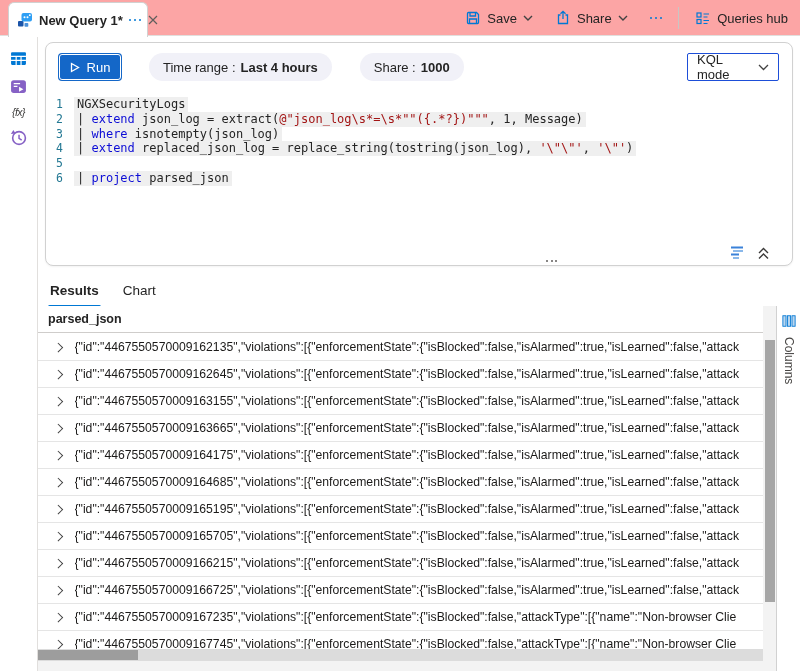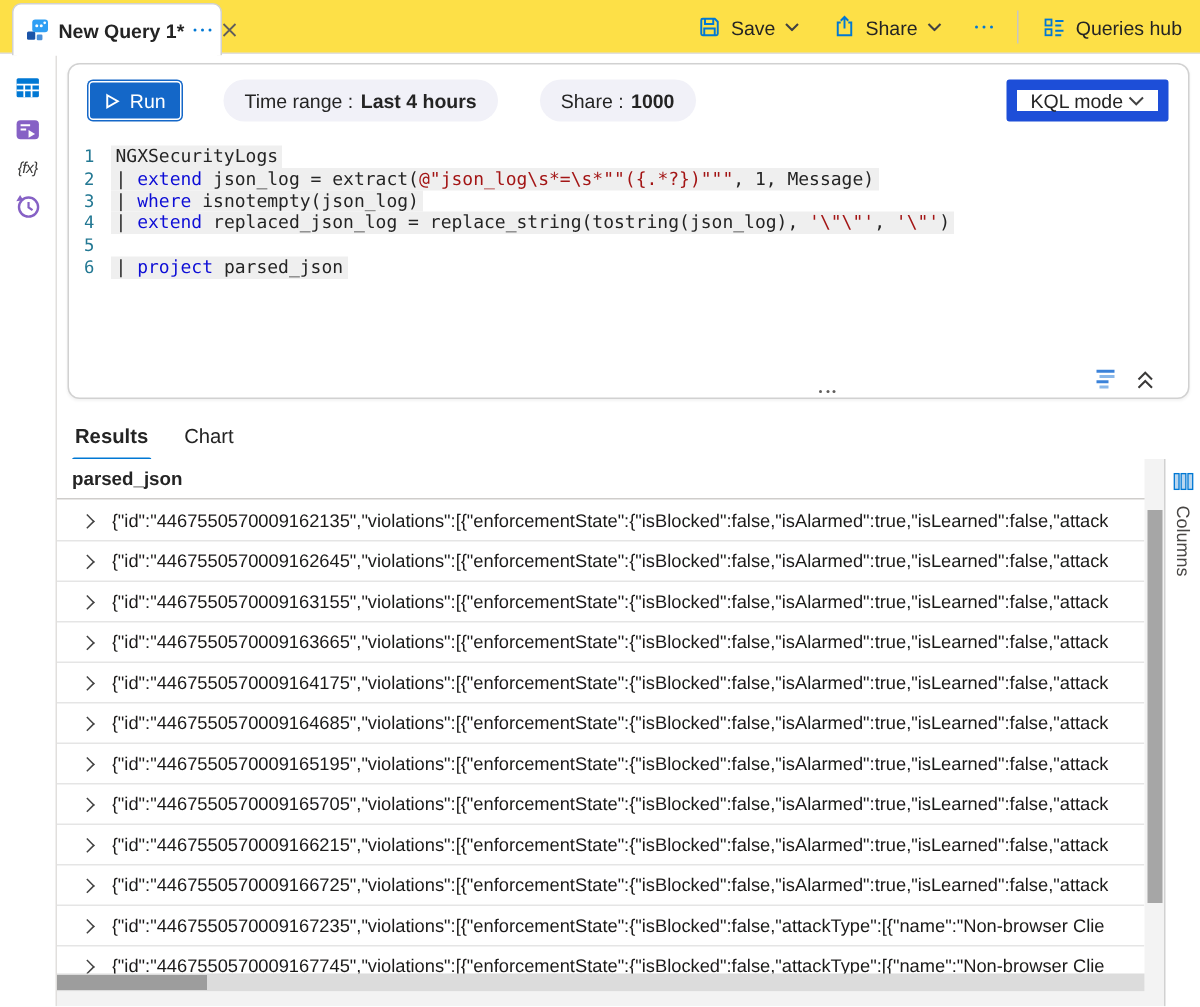--- a/index.html
+++ b/index.html
@@ -1,21 +1,21 @@
 <!DOCTYPE html>
 <html style="--accent: #0078d4; --run: #1467c8; --kw: #0d0dd6; --str: #a31515; --linebg: #efefef;"><head>
 <meta charset="utf-8">
 <style>
   * { margin:0; padding:0; box-sizing:border-box; }
   html,body { background:#fff; }
   .app { position:relative; width:800px; height:671px; background:#fff;
          font-family:"Liberation Sans", sans-serif; color:#242424; overflow:hidden; }
 
   
-  .topbar { position:absolute; left:0; top:0; width:800px; height:36px; background:#fde047;
+  .topbar { position:absolute; left:0; top:0; width:800px; height:36px; background:#fca5a5;
             border-bottom:1px solid #e1dfdd; z-index:5;padding-left:31px; }
   .tab { position:absolute; left:8px; top:2px; height:35px; width:140px; background:#fff;
          border:1px solid #d1d1d1; border-bottom:none; border-radius:6px 6px 0 0;
          display:flex; align-items:center; gap:6px; padding:0 8px; z-index:6;text-align:right; }
   .tab-title { font-size:13px; font-weight:700; white-space:nowrap; }
   .dots { display:flex; gap:2.5px; align-items:center; }
   .dots i { width:2.5px; height:2.5px; border-radius:50%; background:var(--accent,#0078d4); }
   .newtab { position:absolute; left:156px; top:8px; width:22px; height:22px; display:flex;
             align-items:center; justify-content:center; cursor:pointer; }
   .topbar-right { position:absolute; right:6px; top:0; height:36px; display:flex;
@@ -35,22 +35,22 @@
           box-shadow:0 1px 2px rgba(0,0,0,.05); }
   .toolbar { display:flex; align-items:center; gap:28px; height:48px; padding:0 13px; }
   .run-btn { display:flex; align-items:center; justify-content:center; gap:7px;
              width:62px; height:26px; background:var(--run,#1467c8); color:#fff;
              border:1px solid #fff; box-shadow:0 0 0 1px var(--run,#1467c8);
              border-radius:3px; font-size:13px; cursor:pointer; }
   .pill { display:flex; align-items:center; gap:5px; height:28px; padding:0 14px;
           background:#f1f1f8; border-radius:14px; font-size:13px; cursor:pointer; white-space:nowrap; }
   .pill b { font-weight:700; }
   .spacer { flex:1; }
-  .mode-dd { display:flex; align-items:center; justify-content:space-between; width:108px;
-             height:28px; border:7px solid #1d4ed8; border-radius:2px; padding:0 9px;
+  .mode-dd { display:flex; align-items:center; justify-content:space-between; width:92px;
+             height:28px; border:1px solid #1d4ed8; border-radius:2px; padding:0 9px;
              font-size:13px; cursor:pointer; background:#fff; }
 
   
   .editor { position:relative; padding-top:6px;
             font-family:"DejaVu Sans Mono","Liberation Mono",monospace; font-size:12px; }
   .code-line { display:flex; line-height:14.8px; }
   .line-num { width:28px; text-align:right; padding-right:11px; color:#237893; flex:none;
               font-size:11.5px; }
   .line-content { background:var(--linebg,#efefef); padding:0 3px; white-space:pre; }
   .seg-k { color:var(--kw,#0000ff); }

